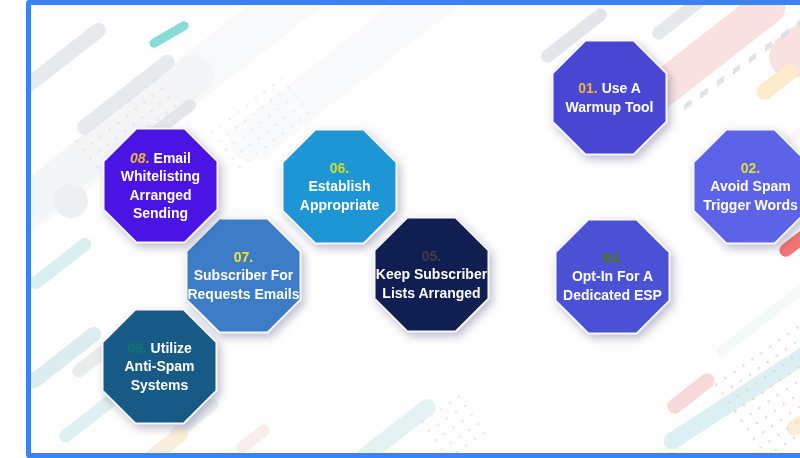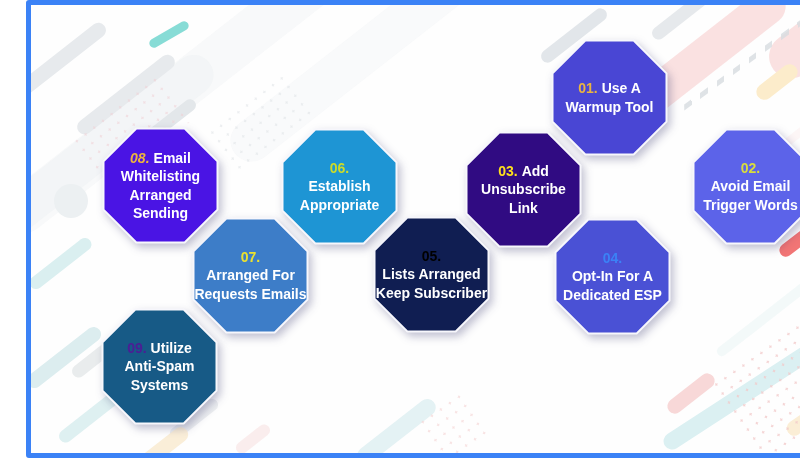--- a/index.html
+++ b/index.html
@@ -90,80 +90,69 @@
 
     </div>
   </div>
 
   <div class="oct" style="left:661px;top:123px;">
     <svg viewBox="0 0 117 117" aria-hidden="true">
       <polygon points="34.3,1.5 82.7,1.5 115.5,34.3 115.5,82.7 82.7,115.5 34.3,115.5 1.5,82.7 1.5,34.3" stroke="#f7f7fc" stroke-width="2" fill="#5c63e9"></polygon>
     </svg>
     <div class="oct-text">
       <div class="line1"><span class="num" style="color: rgb(217, 221, 60);">02.</span><span class="rest"></span></div>
-      <div class="ln">Avoid Email</div>
+      <div class="ln">Avoid Spam</div>
       <div class="ln">Trigger Words</div>
 
     </div>
   </div>
 
-  <div class="oct" style="left:434px;top:126px;">
-    <svg viewBox="0 0 117 117" aria-hidden="true">
-      <polygon points="34.3,1.5 82.7,1.5 115.5,34.3 115.5,82.7 82.7,115.5 34.3,115.5 1.5,82.7 1.5,34.3" stroke="#f7f7fc" stroke-width="2" fill="#300b82"></polygon>
-    </svg>
-    <div class="oct-text">
-      <div class="line1"><span class="num" style="color: rgb(254, 225, 28);">03.</span><span class="rest">Add</span></div>
-      <div class="ln">Unsubscribe</div>
-      <div class="ln">Link</div>
-
-    </div>
-  </div>
 
   <div class="oct" style="left:523px;top:213px;">
     <svg viewBox="0 0 117 117" aria-hidden="true">
       <polygon points="34.3,1.5 82.7,1.5 115.5,34.3 115.5,82.7 82.7,115.5 34.3,115.5 1.5,82.7 1.5,34.3" stroke="#f7f7fc" stroke-width="2" fill="#4a51d5"></polygon>
     </svg>
     <div class="oct-text">
-      <div class="line1"><span class="num" style="color: #3b82f6;">04.</span><span class="rest"></span></div>
+      <div class="line1"><span class="num" style="color: #4d7c0f;">04.</span><span class="rest"></span></div>
       <div class="ln">Opt-In For A</div>
       <div class="ln">Dedicated ESP</div>
 
     </div>
   </div>
 
   <div class="oct" style="left:342px;top:211px;">
     <svg viewBox="0 0 117 117" aria-hidden="true">
       <polygon points="34.3,1.5 82.7,1.5 115.5,34.3 115.5,82.7 82.7,115.5 34.3,115.5 1.5,82.7 1.5,34.3" stroke="#f7f7fc" stroke-width="2" fill="#101e52"></polygon>
     </svg>
     <div class="oct-text">
-      <div class="line1"><span class="num" style="color: #000000;">05.</span><span class="rest"></span></div>
+      <div class="line1"><span class="num" style="color: #404040;">05.</span><span class="rest"></span></div>
+      <div class="ln">Keep Subscriber</div>
       <div class="ln">Lists Arranged</div>
-      <div class="ln">Keep Subscriber</div>
 
     </div>
   </div>
 
   <div class="oct" style="left:250px;top:123px;">
     <svg viewBox="0 0 117 117" aria-hidden="true">
       <polygon points="34.3,1.5 82.7,1.5 115.5,34.3 115.5,82.7 82.7,115.5 34.3,115.5 1.5,82.7 1.5,34.3" stroke="#f7f7fc" stroke-width="2" fill="#1e95d4"></polygon>
     </svg>
     <div class="oct-text">
       <div class="line1"><span class="num" style="color: rgb(205, 220, 41); text-align: center;">06.</span><span class="rest"></span></div>
       <div class="ln">Establish</div>
       <div class="ln">Appropriate</div>
     </div>
   </div>
 
-  <div class="oct" style="left:161px;top:212px;">
+  <div class="oct" style="left:154px;top:212px;">
     <svg viewBox="0 0 117 117" aria-hidden="true">
       <polygon points="34.3,1.5 82.7,1.5 115.5,34.3 115.5,82.7 82.7,115.5 34.3,115.5 1.5,82.7 1.5,34.3" stroke="#f7f7fc" stroke-width="2" fill="#3d7dc8"></polygon>
     </svg>
     <div class="oct-text">
       <div class="line1"><span class="num" style="color: rgb(236, 226, 47);">07.</span><span class="rest"></span></div>
-      <div class="ln">Arranged For</div>
+      <div class="ln">Subscriber For</div>
       <div class="ln">Requests Emails</div>
 
     </div>
   </div>
 
   <div class="oct" style="left:71px;top:122px;">
     <svg viewBox="0 0 117 117" aria-hidden="true">
       <polygon points="34.3,1.5 82.7,1.5 115.5,34.3 115.5,82.7 82.7,115.5 34.3,115.5 1.5,82.7 1.5,34.3" stroke="#f7f7fc" stroke-width="2" fill="#4a14e4"></polygon>
     </svg>
     <div class="oct-text">
@@ -172,20 +161,20 @@
       <div class="ln">Arranged</div>
       <div class="ln">Sending</div>
     </div>
   </div>
 
   <div class="oct" style="left:70px;top:303px;">
     <svg viewBox="0 0 117 117" aria-hidden="true">
       <polygon points="34.3,1.5 82.7,1.5 115.5,34.3 115.5,82.7 82.7,115.5 34.3,115.5 1.5,82.7 1.5,34.3" stroke="#f7f7fc" stroke-width="2" fill="#175a86"></polygon>
     </svg>
     <div class="oct-text">
-      <div class="line1"><span class="num" style="color: #4c1d95;">09.</span><span class="rest">Utilize</span></div>
+      <div class="line1"><span class="num" style="color: #0f766e;">09.</span><span class="rest">Utilize</span></div>
       <div class="ln">Anti-Spam</div>
       <div class="ln">Systems</div>
 
     </div>
   </div>
 
 </div>
 
 </body></html>

